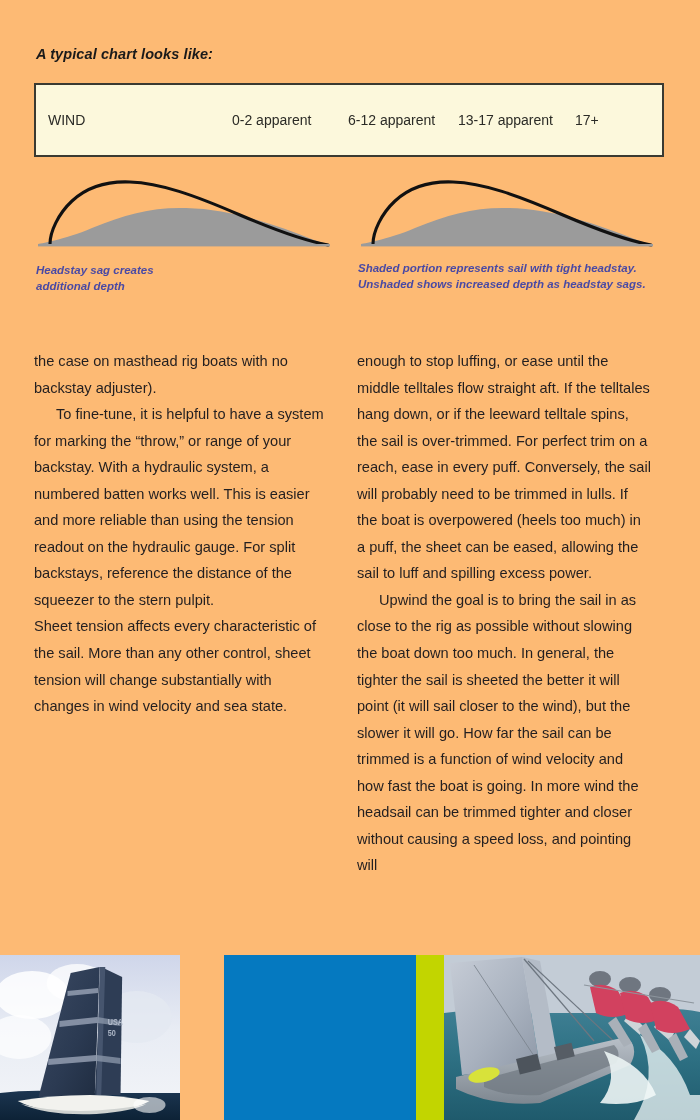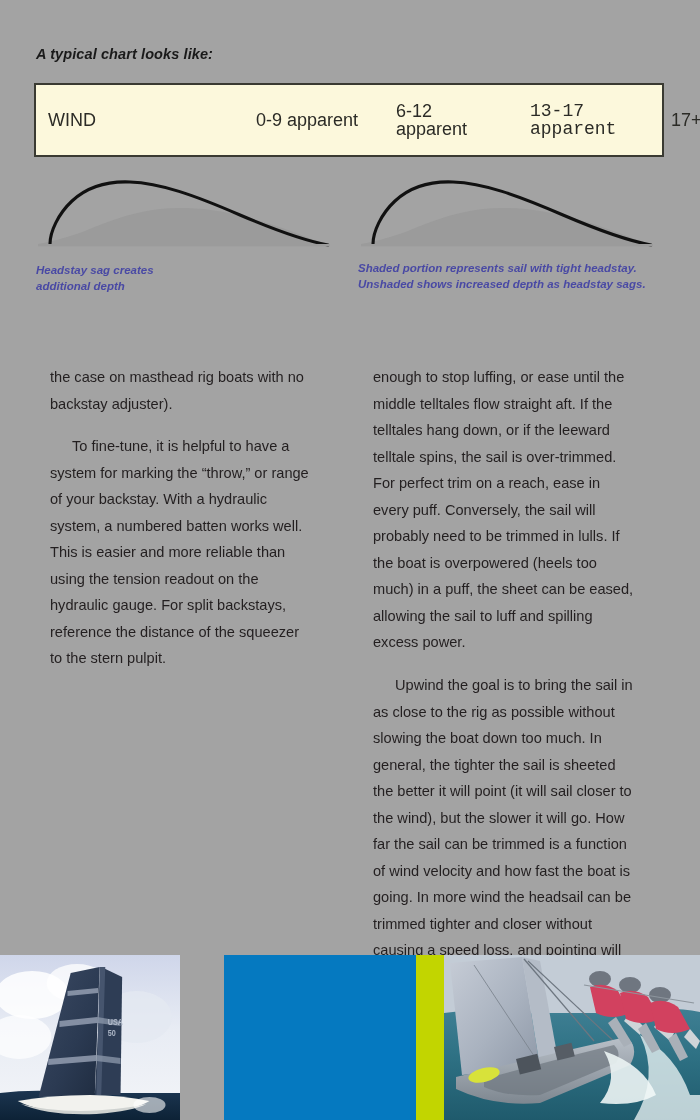--- a/index.html
+++ b/index.html
@@ -12,21 +12,21 @@
     height: 1120px;
     position: relative;
     overflow: hidden;
     font-family: "Liberation Sans", sans-serif;
     color: #231f20;
   }
 
   .page {
     position: absolute;
     inset: 0;
-    background: #a3a3a3;
+    background: #fdba74;
   }
 
   
   .intro-heading {
     position: absolute;
     left: 36px;
     top: 46px;
     font-size: 14.5px;
     font-weight: bold;
     font-style: italic;
@@ -45,32 +45,32 @@
     border: 2px solid #3a3a32;
     box-sizing: border-box;
   }
   .chart-table {
     width: 100%;
     height: 100%;
     border-collapse: collapse;
     table-layout: fixed;
   }
   .chart-table td {
-    font-size: 18px;
+    font-size: 14px;
     color: #2b2b26;
     vertical-align: middle;
-    padding: 12px;
+    padding: 0;
     line-height: 1.0;
     font-weight: normal;
   }
   .chart-table tr { height: 50%; }
   .col-label { width: 184px; padding-left: 12px !important; }
   .col-1 { width: 116px; }
   .col-2 { width: 110px; }
-  .col-3 { width: 117px; font-family: Liberation Mono, monospace; }
+  .col-3 { width: 117px; }
   .col-4 { width: 95px; }
 
   
   .diagram {
     position: absolute;
     top: 176px;
   }
   .diagram svg { display: block; }
   .diagram-left  { left: 34px; }
   .diagram-right { left: 357px; }
@@ -98,21 +98,21 @@
   
   .col {
     position: absolute;
     top: 348px;
     width: 295px;
   }
   .col-left  { left: 34px; }
   .col-right { left: 357px; }
 
   .col p {
-    margin: 16px;
+    margin: 0;
     font-size: 14.6px;
     line-height: 1.82;
     color: #231f20;
     text-align: left;
   }
   .col p.indent { text-indent: 22px; }
 
   .section-heading {
     margin: 26px 0 14px 0 !important;
     font-size: 16px;
@@ -145,21 +145,21 @@
 
 <div class="page">
 
   <div class="intro-heading">A typical chart looks like:</div>
 
   <div class="chart-box">
     <table class="chart-table">
       <tbody>
           <tr>
         <td class="col-label">WIND</td>
-        <td class="col-1">0-9 apparent</td>
+        <td class="col-1">0-2 apparent</td>
         <td class="col-2">6-12 apparent</td>
         <td class="col-3">13-17 apparent</td>
         <td class="col-4">17+</td>
       </tr>
     </tbody>
       </table>
   </div>
 
   <div class="diagram diagram-left">
     <svg width="300" height="72" viewBox="0 0 300 72" xmlns="http://www.w3.org/2000/svg">
@@ -179,20 +179,21 @@
       <rect x="4" y="68" width="292" height="2.4" fill="#9b9b9b"></rect>
     </svg>
   </div>
 
   <div class="caption caption-right">Shaded portion represents sail with tight headstay. Unshaded shows increased depth as headstay sags.</div>
   <div class="caption caption-left">Headstay sag creates additional depth</div>
 
   <div class="col col-left">
     <p>the case on masthead rig boats with no backstay adjuster).</p>
     <p class="indent">To fine-tune, it is helpful to have a system for marking the “throw,” or range of your backstay. With a hydraulic system, a numbered batten works well. This is easier and more reliable than using the tension readout on the hydraulic gauge. For split backstays, reference the distance of the squeezer to the stern pulpit.</p>
+    <p>Sheet tension affects every characteristic of the sail. More than any other control, sheet tension will change substantially with changes in wind velocity and sea state.</p>
   </div>
 
   <div class="col col-right">
     <p>enough to stop luffing, or ease until the middle telltales flow straight aft. If the telltales hang down, or if the leeward telltale spins, the sail is over-trimmed. For perfect trim on a reach, ease in every puff. Conversely, the sail will probably need to be trimmed in lulls. If the boat is overpowered (heels too much) in a puff, the sheet can be eased, allowing the sail to luff and spilling excess power.</p>
     <p class="indent">Upwind the goal is to bring the sail in as close to the rig as possible without slowing the boat down too much. In general, the tighter the sail is sheeted the better it will point (it will sail closer to the wind), but the slower it will go. How far the sail can be trimmed is a function of wind velocity and how fast the boat is going. In more wind the headsail can be trimmed tighter and closer without causing a speed loss, and pointing will</p>
   </div>
 
   <div class="photo-band">
 
     <div class="band-seg seg-photo-left">

